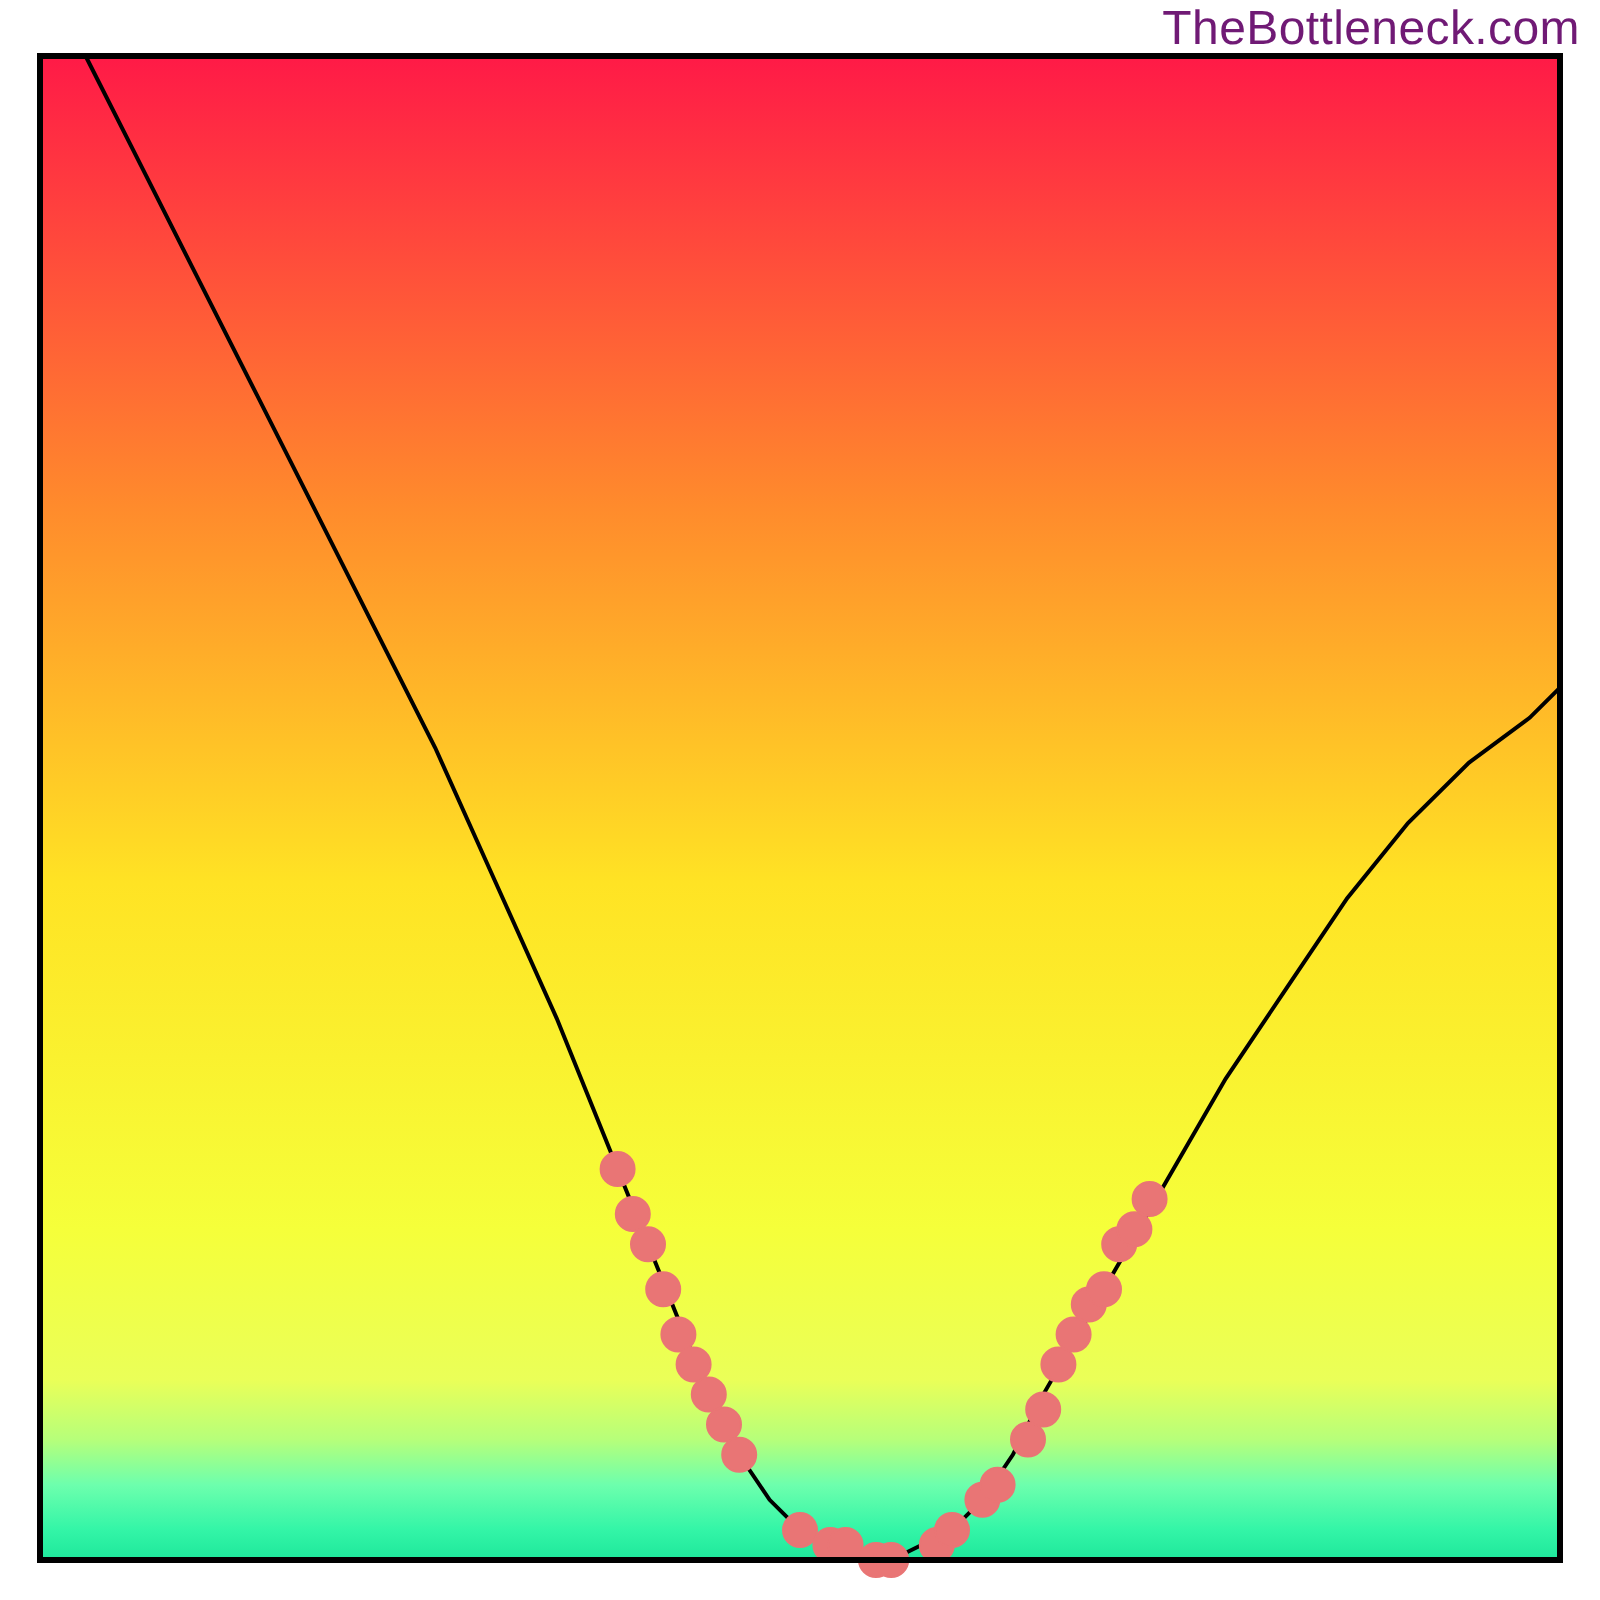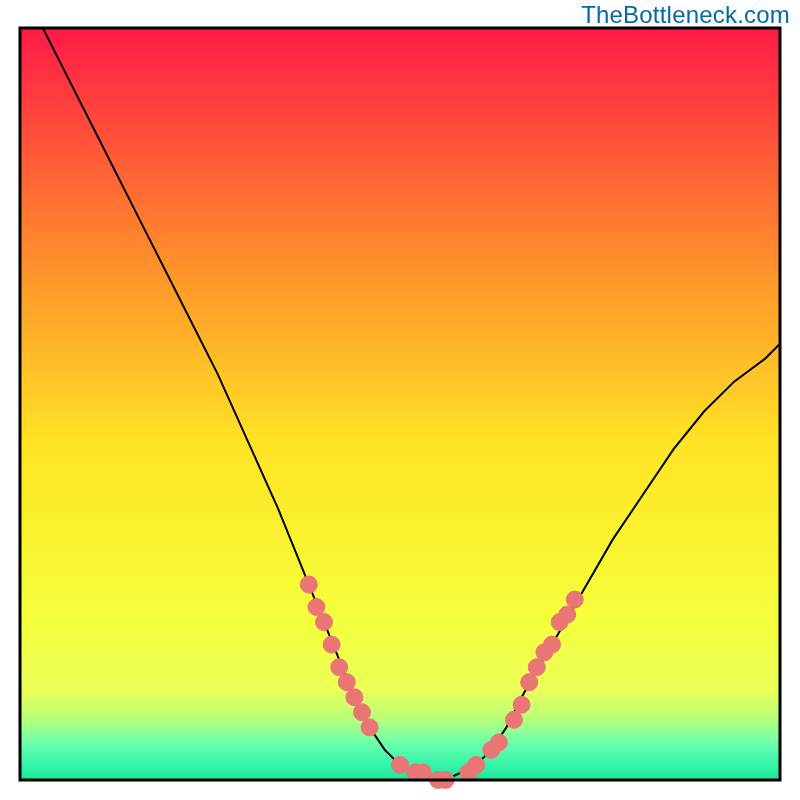--- a/index.html
+++ b/index.html
@@ -18,21 +18,21 @@
     width: 800px;
     height: 800px;
     box-sizing: border-box;
   }
   .watermark {
     position: absolute;
     top: 1px;
     right: 10px;
     font-size: 24px;
     font-weight: 400;
-    color: #0369a1;
+    color: #701a75;
     letter-spacing: 0.2px;
   }
   svg {
     position: absolute;
     left: 0;
     top: 0;
   }
 </style>
 </head>
 <body>

